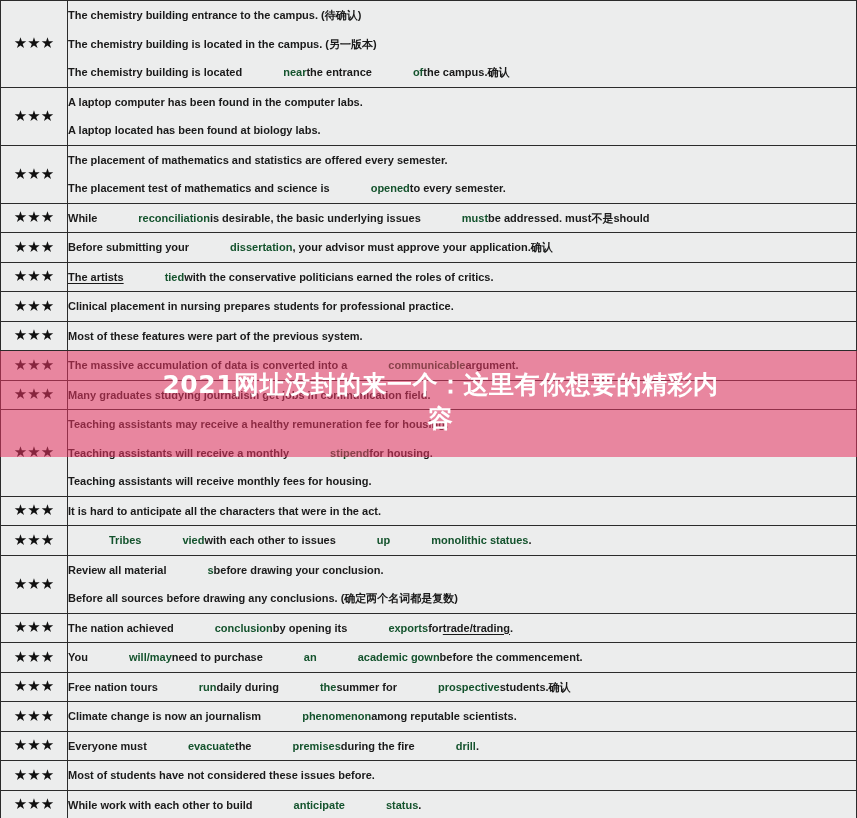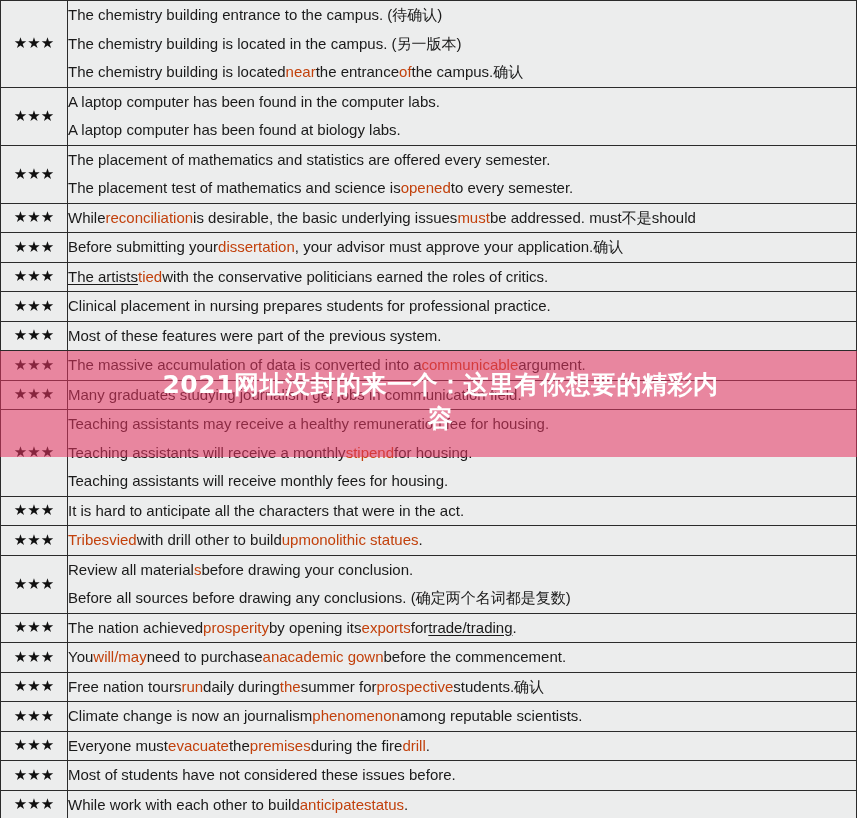--- a/index.html
+++ b/index.html
@@ -44,32 +44,33 @@
     text-align: center;
     font-size: 15px;
     line-height: 1;
     letter-spacing: 0px;
     color: #101010;
     font-family: "DejaVu Sans", sans-serif;
     padding: 0 2px;
   }
   td.content {
     padding: 2px 0 2px 7px;
-    font-size: 15px;
+    font-size: 11px;
     color: #1a1a1a;
     line-height: 28.5px;
     white-space: nowrap;
     overflow: visible;
+    font-weight: bold;
   }
   .line {
     display: block;
     height: 28.5px;
     line-height: 28.5px;
   }
-  .r { color: #c2410c; }
+  .r { color: #14532d; margin-left: 41px; }
   .u { text-decoration: underline; text-underline-offset: 2px; }
 
   
   #promo-band {
     position: absolute;
     left: 0;
     top: 351px;
     width: 857px;
     height: 106px;
     background: rgba(228, 53, 98, 0.56);
@@ -106,21 +107,21 @@
           <td class="content">
             <span class="line"><span>The chemistry building entrance to the campus. (待确认)</span></span>
             <span class="line"><span>The chemistry building is located in the campus. (另一版本)</span></span>
             <span class="line"><span>The chemistry building is located</span><span class="r">near</span><span>the entrance</span><span class="r">of</span><span>the campus.确认</span></span>
           </td>
         </tr>
         <tr>
           <td class="stars">★★★</td>
           <td class="content">
             <span class="line"><span>A laptop computer has been found in the computer labs.</span></span>
-            <span class="line"><span>A laptop computer has been found at biology labs.</span></span>
+            <span class="line"><span>A laptop located has been found at biology labs.</span></span>
           </td>
         </tr>
         <tr>
           <td class="stars">★★★</td>
           <td class="content">
             <span class="line"><span>The placement of mathematics and statistics are offered every semester.</span></span>
             <span class="line"><span>The placement test of mathematics and science is</span><span class="r">opened</span><span>to every semester.</span></span>
           </td>
         </tr>
         <tr>
@@ -175,34 +176,34 @@
         </tr>
         <tr>
           <td class="stars">★★★</td>
           <td class="content">
             <span class="line"><span>It is hard to anticipate all the characters that were in the act.</span></span>
           </td>
         </tr>
         <tr>
           <td class="stars">★★★</td>
           <td class="content">
-            <span class="line"><span class="r">Tribes</span><span class="r">vied</span><span>with drill other to build</span><span class="r">up</span><span class="r">monolithic statues</span><span>.</span></span>
+            <span class="line"><span class="r">Tribes</span><span class="r">vied</span><span>with each other to issues</span><span class="r">up</span><span class="r">monolithic statues</span><span>.</span></span>
           </td>
         </tr>
         <tr>
           <td class="stars">★★★</td>
           <td class="content">
             <span class="line"><span>Review all material</span><span class="r">s</span><span>before drawing your conclusion.</span></span>
             <span class="line"><span>Before all sources before drawing any conclusions. (确定两个名词都是复数)</span></span>
           </td>
         </tr>
         <tr>
           <td class="stars">★★★</td>
           <td class="content">
-            <span class="line"><span>The nation achieved</span><span class="r">prosperity</span><span>by opening its</span><span class="r">exports</span><span>for</span><span class="u">trade/trading</span><span>.</span></span>
+            <span class="line"><span>The nation achieved</span><span class="r">conclusion</span><span>by opening its</span><span class="r">exports</span><span>for</span><span class="u">trade/trading</span><span>.</span></span>
           </td>
         </tr>
         <tr>
           <td class="stars">★★★</td>
           <td class="content">
             <span class="line"><span>You</span><span class="r">will/may</span><span>need to purchase</span><span class="r">an</span><span class="r">academic gown</span><span>before the commencement.</span></span>
           </td>
         </tr>
         <tr>
           <td class="stars">★★★</td>

